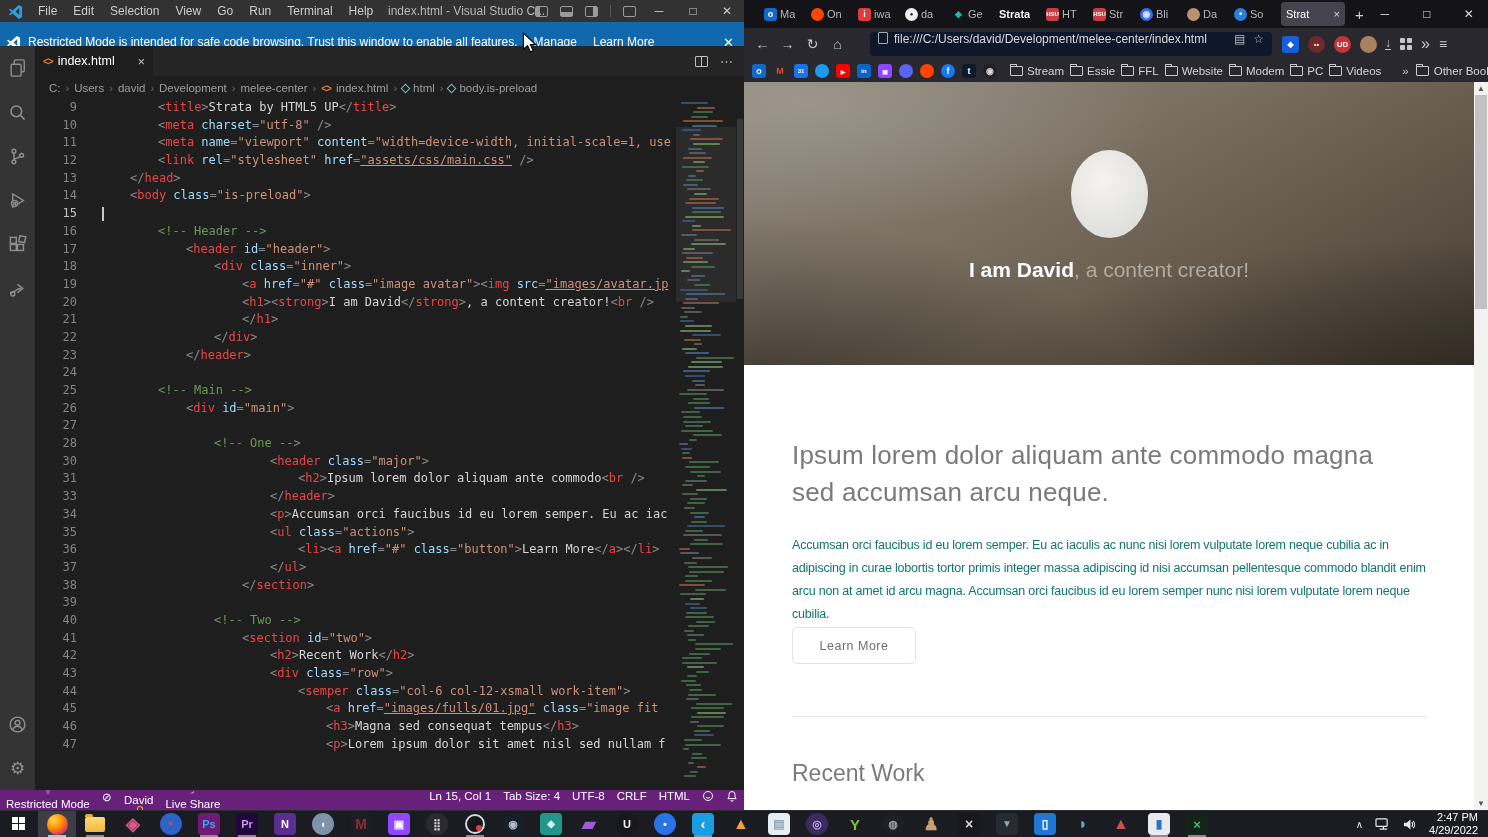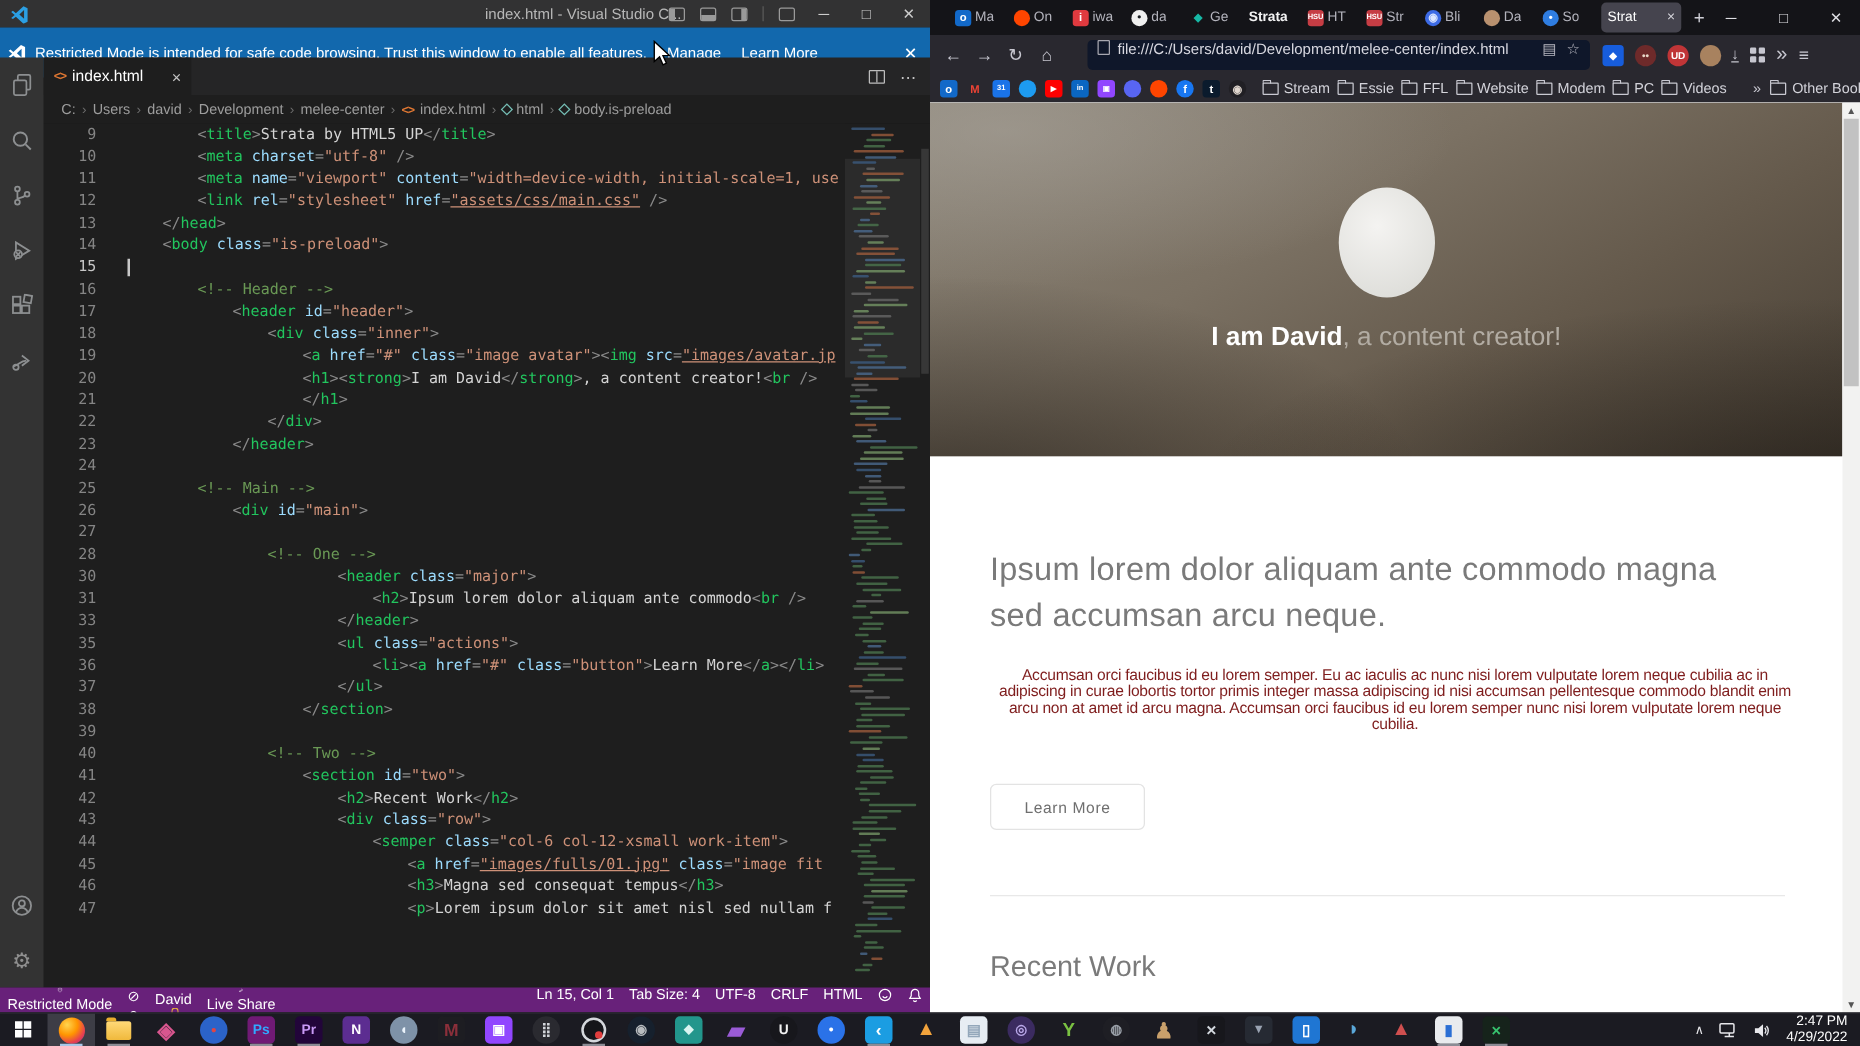--- a/index.html
+++ b/index.html
@@ -44,21 +44,21 @@
   .vsc-crumb { position:absolute; left:35px; top:76px; width:709px; height:23px; background:#1e1e1e; display:flex; align-items:center; padding-left:14px; font-size:11.5px; color:#9d9d9d; white-space:nowrap; }
   .crumb-sep { margin:0 5px; color:#6d6d6d; font-size:11px; }
   .sym-ic { display:inline-block; width:7px; height:7px; border:1.5px solid #75beb5; transform:rotate(45deg); margin-right:4px; }
 
   .vsc-editor { position:absolute; left:35px; top:99px; width:709px; height:691px; background:#1e1e1e; overflow:hidden;
     font-family:"DejaVu Sans Mono", monospace; font-size:12px; }
   .code-row { height:17.7px; line-height:17.7px; display:flex; white-space:pre; }
   .gutter { width:42px; flex:none; text-align:right; color:#858585; }
   .gutter.cur { color:#c6c6c6; }
   .code-content { margin-left:25px; flex:none; }
-  .tk-p { color:#8a8a8a; } .tk-t { color:#22c55e; } .tk-a { color:#9cdcfe; }
+  .tk-p { color:#8a8a8a; } .tk-t { color:#ef4444; } .tk-a { color:#9cdcfe; }
   .tk-s { color:#ce9178; } .tk-u { color:#ce9178; text-decoration:underline; }
   .tk-x { color:#d4d4d4; } .tk-c { color:#6a9955; }
   .caret { display:inline-block; width:1.5px; height:14px; background:#c8c8c8; vertical-align:middle; }
   .vsc-minimap { position:absolute; right:8px; top:0; width:60px; height:691px; background:#1e1e1e; overflow:hidden; }
   .mm-slider { position:absolute; left:0; right:0; top:28px; height:175px; background:rgba(255,255,255,.06); }
   .mm-seg { position:absolute; height:2px; border-radius:1px; }
   .vsc-overview { position:absolute; right:0; top:0; width:8px; height:691px; background:#1e1e1e; }
   .vsc-overview .ovr-thumb { position:absolute; left:1px; right:1px; top:20px; height:180px; background:rgba(170,170,170,.18); }
 
   .vsc-status { position:absolute; left:0; top:790px; width:744px; height:20px; background:#68217a; color:#ffffff; font-size:11.5px; display:flex; align-items:center; }
@@ -106,21 +106,21 @@
     background:
       radial-gradient(90% 80% at 8% 8%, rgba(175,170,162,.50), rgba(0,0,0,0) 55%),
       radial-gradient(120% 100% at 100% 115%, rgba(20,16,12,.55), rgba(0,0,0,0) 60%),
       radial-gradient(100% 120% at 0% 115%, rgba(25,20,15,.65), rgba(0,0,0,0) 55%),
       linear-gradient(150deg, #8b8478 0%, #7b7163 38%, #64594b 66%, #453d33 100%); }
   .hero-oval { position:absolute; left:327px; top:68px; width:77px; height:88px; border-radius:50%;
     background:radial-gradient(circle at 40% 35%, #f4f3f1, #dededa 80%); }
   .hero-title { position:absolute; left:0; top:176px; width:100%; text-align:center; font-size:21px; color:#b2aca3; }
   .hero-title b { color:#ffffff; }
   .page-heading { position:absolute; left:48px; top:355px; width:615px; font-size:26px; line-height:37px; color:#7a7a7a; letter-spacing:.2px; }
-  .page-body { position:absolute; left:48px; top:452px; width:648px; font-size:12.5px; line-height:13px; color:#7f1d1d; letter-spacing:-.2px;text-align:center; }
+  .page-body { position:absolute; left:48px; top:452px; width:648px; font-size:12.5px; line-height:23px; color:#0f766e; letter-spacing:-.2px; }
   .learn-btn { position:absolute; left:48px; top:545px; width:124px; height:37px; border:1px solid #e3e3e3; border-radius:5px; background:#fff; color:#6f6f6f; font-size:12.5px; display:flex; align-items:center; justify-content:center; letter-spacing:.5px; }
   .page-hr { position:absolute; left:48px; top:634px; width:636px; height:1px; background:#e8e8e8; }
   .recent-h { position:absolute; left:48px; top:678px; font-size:23px; color:#7a7a7a; }
 
   .scrollbar { position:absolute; right:0; top:82px; width:14px; height:728px; background:#f2f2f1; }
   .sb-arrow { position:absolute; left:0; width:14px; height:13px; color:#555; font-size:8px; text-align:center; line-height:13px; }
   .sb-thumb { position:absolute; left:1px; top:13px; width:12px; height:214px; background:#c2c2c2; }
 
   
   .taskbar { position:absolute; left:0; top:810px; width:1488px; height:27px; background:#1b1b22; display:flex; align-items:center; border-top:1px solid #2a2a31; }
@@ -147,20 +147,30 @@
 <body>
 
 <div class="screen">
 
   <div class="vsc">
 
     <div class="vsc-title">
       <svg class="vsc-logo" viewBox="0 0 16 16">
           <path fill="#2b9fe3" d="M11.5 1 5 7 2.5 5 1 6l3 2.5L1 11l1.5 1L5 10l6.5 6 3.5-1.8V2.8L11.5 1zM12 11.8 8 8l4-3.8v7.6z"></path>
         </svg>
+      <div class="vsc-menu">
+          <span>File</span>
+          <span>Edit</span>
+          <span>Selection</span>
+          <span>View</span>
+          <span>Go</span>
+          <span>Run</span>
+          <span>Terminal</span>
+          <span>Help</span>
+        </div>
       <div class="vsc-wintitle">index.html - Visual Studio C...</div>
       <div class="vsc-titlebtns">
         <span class="lay-ic l"></span>
         <span class="lay-ic b"></span>
         <span class="lay-ic r"></span>
         <span class="lay-sep"></span>
         <span class="lay-ic"></span>
         <span class="winctl">─</span>
         <span class="winctl">□</span>
         <span class="winctl close">✕</span>
@@ -279,20 +289,21 @@
           <div class="code-row"><span class="gutter">22</span><span class="code-content" style="padding-left: 112px;"><span class="tk-p">&lt;/</span><span class="tk-t">div</span><span class="tk-p">&gt;</span></span></div>
           <div class="code-row"><span class="gutter">23</span><span class="code-content" style="padding-left: 84px;"><span class="tk-p">&lt;/</span><span class="tk-t">header</span><span class="tk-p">&gt;</span></span></div>
           <div class="code-row"><span class="gutter">24</span><span class="code-content" style="padding-left: 0px;"></span></div>
           <div class="code-row"><span class="gutter">25</span><span class="code-content" style="padding-left: 56px;"><span class="tk-c">&lt;!-- Main --&gt;</span></span></div>
           <div class="code-row"><span class="gutter">26</span><span class="code-content" style="padding-left: 84px;"><span class="tk-p">&lt;</span><span class="tk-t">div</span><span class="tk-a"> id</span><span class="tk-p">=</span><span class="tk-s">"main"</span><span class="tk-p">&gt;</span></span></div>
           <div class="code-row"><span class="gutter">27</span><span class="code-content" style="padding-left: 0px;"></span></div>
           <div class="code-row"><span class="gutter">28</span><span class="code-content" style="padding-left: 112px;"><span class="tk-c">&lt;!-- One --&gt;</span></span></div>
           <div class="code-row"><span class="gutter">30</span><span class="code-content" style="padding-left: 168px;"><span class="tk-p">&lt;</span><span class="tk-t">header</span><span class="tk-a"> class</span><span class="tk-p">=</span><span class="tk-s">"major"</span><span class="tk-p">&gt;</span></span></div>
           <div class="code-row"><span class="gutter">31</span><span class="code-content" style="padding-left: 196px;"><span class="tk-p">&lt;</span><span class="tk-t">h2</span><span class="tk-p">&gt;</span><span class="tk-x">Ipsum lorem dolor aliquam ante commodo</span><span class="tk-p">&lt;</span><span class="tk-t">br</span><span class="tk-p"> /&gt;</span></span></div>
           <div class="code-row"><span class="gutter">33</span><span class="code-content" style="padding-left: 168px;"><span class="tk-p">&lt;/</span><span class="tk-t">header</span><span class="tk-p">&gt;</span></span></div>
+          <div class="code-row"><span class="gutter">34</span><span class="code-content" style="padding-left: 168px;"><span class="tk-p">&lt;</span><span class="tk-t">p</span><span class="tk-p">&gt;</span><span class="tk-x">Accumsan orci faucibus id eu lorem semper. Eu ac iac</span></span></div>
           <div class="code-row"><span class="gutter">35</span><span class="code-content" style="padding-left: 168px;"><span class="tk-p">&lt;</span><span class="tk-t">ul</span><span class="tk-a"> class</span><span class="tk-p">=</span><span class="tk-s">"actions"</span><span class="tk-p">&gt;</span></span></div>
           <div class="code-row"><span class="gutter">36</span><span class="code-content" style="padding-left: 196px;"><span class="tk-p">&lt;</span><span class="tk-t">li</span><span class="tk-p">&gt;&lt;</span><span class="tk-t">a</span><span class="tk-a"> href</span><span class="tk-p">=</span><span class="tk-s">"#"</span><span class="tk-a"> class</span><span class="tk-p">=</span><span class="tk-s">"button"</span><span class="tk-p">&gt;</span><span class="tk-x">Learn More</span><span class="tk-p">&lt;/</span><span class="tk-t">a</span><span class="tk-p">&gt;&lt;/</span><span class="tk-t">li</span><span class="tk-p">&gt;</span></span></div>
           <div class="code-row"><span class="gutter">37</span><span class="code-content" style="padding-left: 168px;"><span class="tk-p">&lt;/</span><span class="tk-t">ul</span><span class="tk-p">&gt;</span></span></div>
           <div class="code-row"><span class="gutter">38</span><span class="code-content" style="padding-left: 140px;"><span class="tk-p">&lt;/</span><span class="tk-t">section</span><span class="tk-p">&gt;</span></span></div>
           <div class="code-row"><span class="gutter">39</span><span class="code-content" style="padding-left: 0px;"></span></div>
           <div class="code-row"><span class="gutter">40</span><span class="code-content" style="padding-left: 112px;"><span class="tk-c">&lt;!-- Two --&gt;</span></span></div>
           <div class="code-row"><span class="gutter">41</span><span class="code-content" style="padding-left: 140px;"><span class="tk-p">&lt;</span><span class="tk-t">section</span><span class="tk-a"> id</span><span class="tk-p">=</span><span class="tk-s">"two"</span><span class="tk-p">&gt;</span></span></div>
           <div class="code-row"><span class="gutter">42</span><span class="code-content" style="padding-left: 168px;"><span class="tk-p">&lt;</span><span class="tk-t">h2</span><span class="tk-p">&gt;</span><span class="tk-x">Recent Work</span><span class="tk-p">&lt;/</span><span class="tk-t">h2</span><span class="tk-p">&gt;</span></span></div>
           <div class="code-row"><span class="gutter">43</span><span class="code-content" style="padding-left: 168px;"><span class="tk-p">&lt;</span><span class="tk-t">div</span><span class="tk-a"> class</span><span class="tk-p">=</span><span class="tk-s">"row"</span><span class="tk-p">&gt;</span></span></div>
           <div class="code-row"><span class="gutter">44</span><span class="code-content" style="padding-left: 196px;"><span class="tk-p">&lt;</span><span class="tk-t">semper</span><span class="tk-a"> class</span><span class="tk-p">=</span><span class="tk-s">"col-6 col-12-xsmall work-item"</span><span class="tk-p">&gt;</span></span></div>

